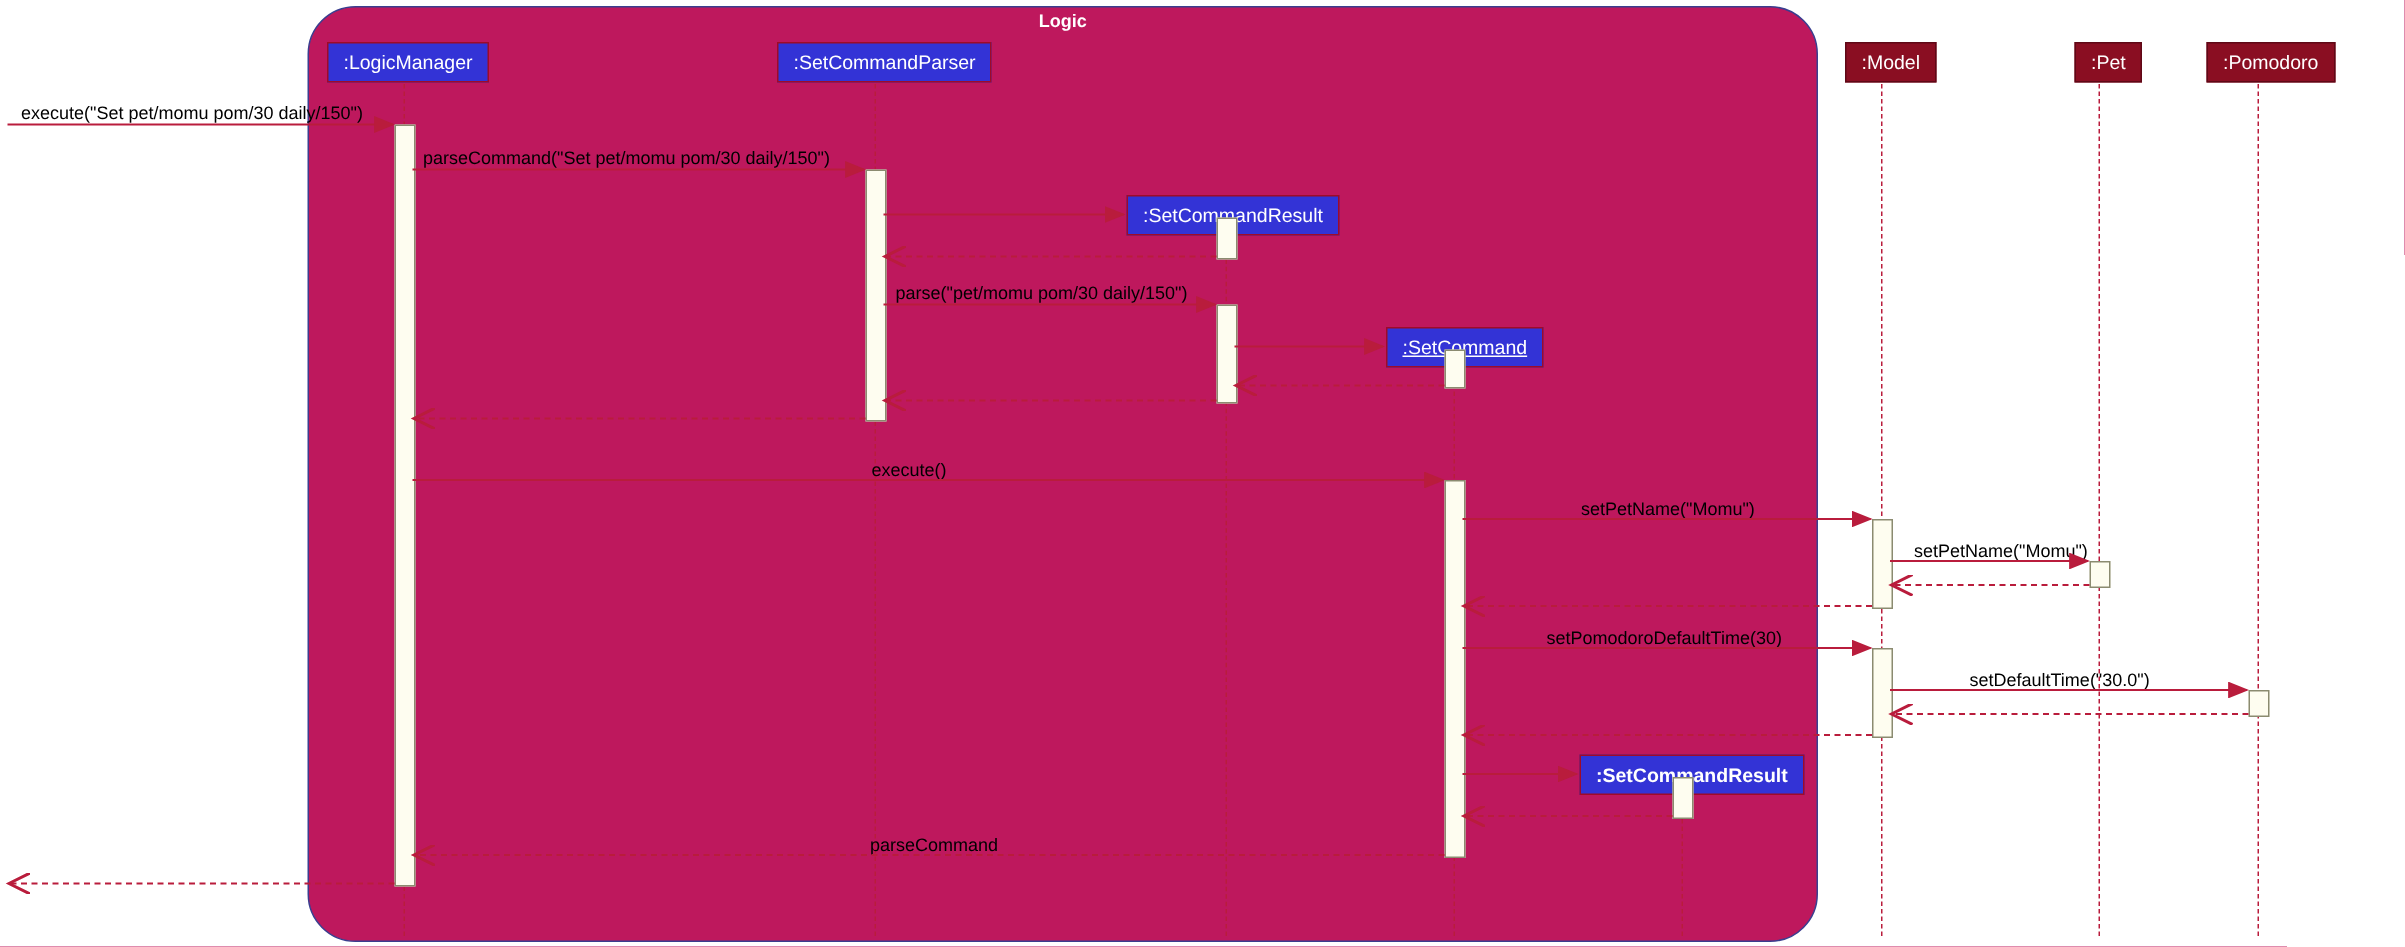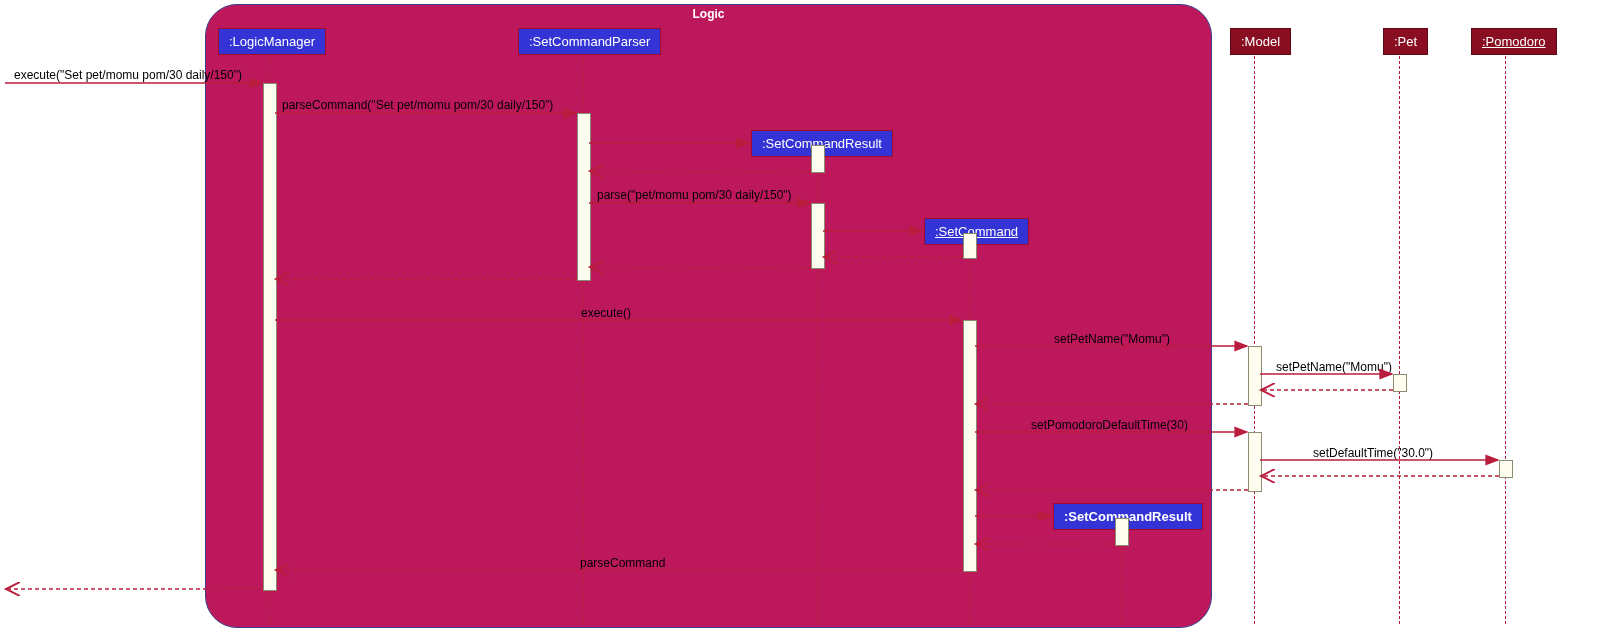--- a/index.html
+++ b/index.html
@@ -93,21 +93,21 @@
     <div class="frame-label">Logic</div>
   </div>
 
   <div class="participant p-logic" style="left:218px; top:28px;">:LogicManager</div>
   <div class="participant p-logic" style="left:518px; top:28px;">:SetCommandParser</div>
   <div class="participant p-logic" style="left:751px; top:130px;">:SetCommandResult</div>
   <div class="participant p-logic" style="left:924px; top:218px;text-decoration:underline;">:SetCommand</div>
   <div class="participant p-logic" style="left:1053px; top:503px;font-weight:bold;">:SetCommandResult</div>
   <div class="participant p-model" style="left:1230px; top:28px;">:Model</div>
   <div class="participant p-model" style="left:1383px; top:28px;">:Pet</div>
-  <div class="participant p-model" style="left:1471px; top:28px;text-decoration:underline;">:Pomodoro</div>
+  <div class="participant p-model" style="left:1471px; top:28px;">:Pomodoro</div>
 
   <div class="lifeline" style="left:269px; top:56px; height:568px;"></div>
   <div class="lifeline" style="left:583px; top:56px; height:568px;"></div>
   <div class="lifeline" style="left:817px; top:158px; height:466px;"></div>
   <div class="lifeline" style="left:969px; top:246px; height:378px;"></div>
   <div class="lifeline" style="left:1121px; top:531px; height:93px;"></div>
   <div class="lifeline" style="left:1254px; top:56px; height:568px;"></div>
   <div class="lifeline" style="left:1399px; top:56px; height:568px;"></div>
   <div class="lifeline" style="left:1505px; top:56px; height:568px;"></div>
 

